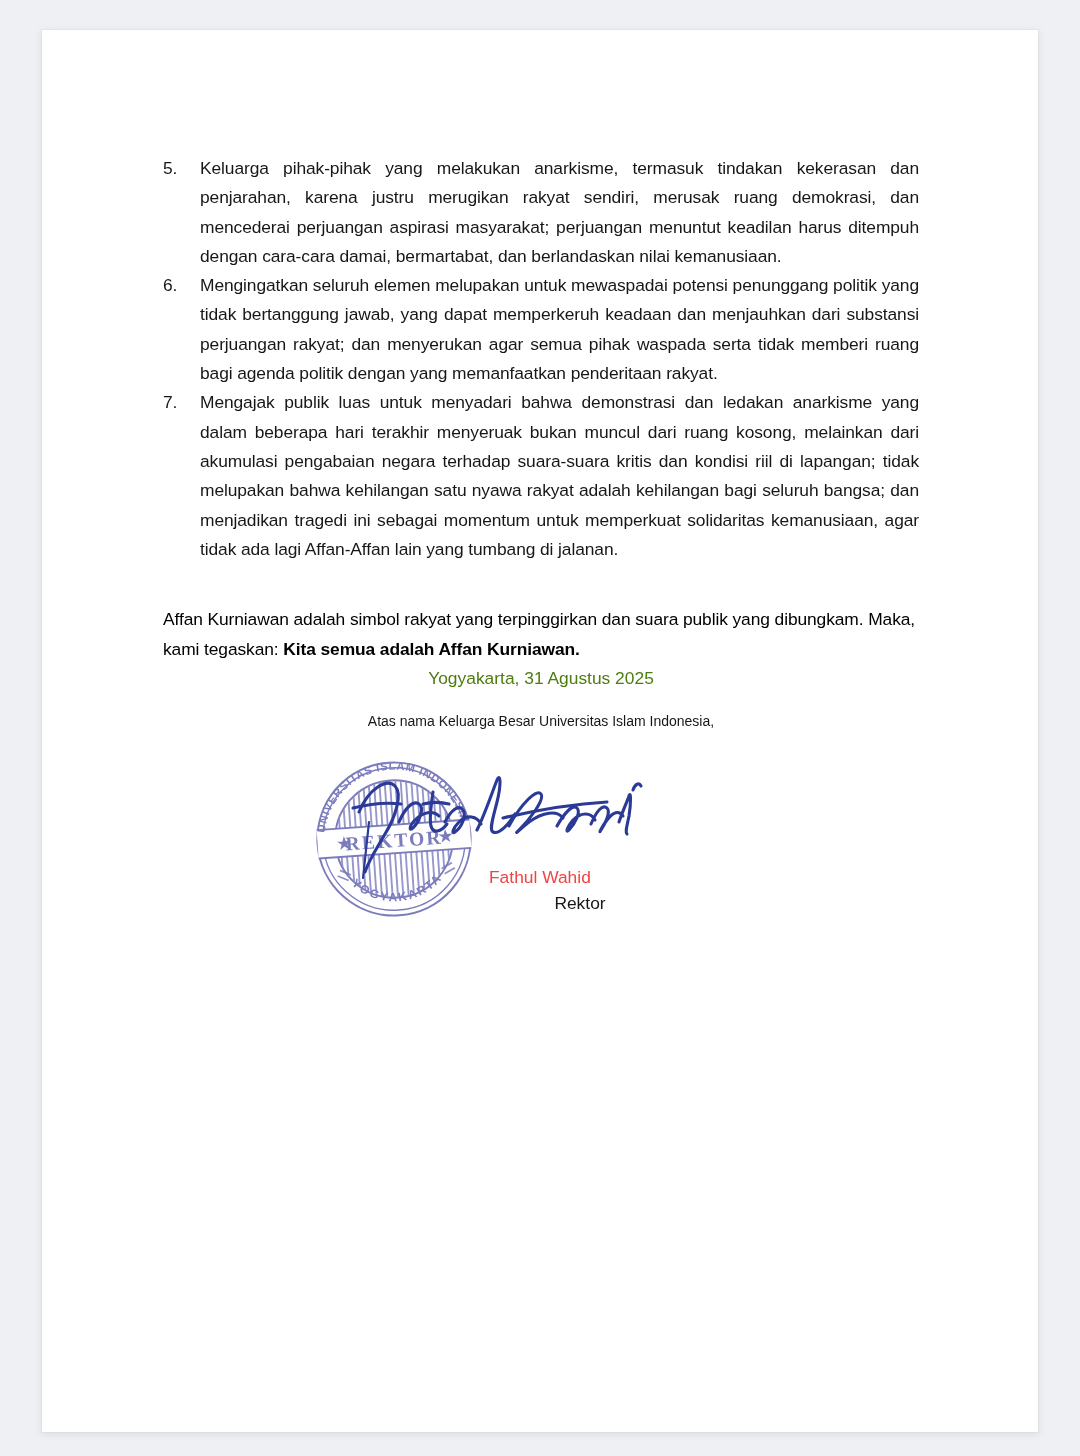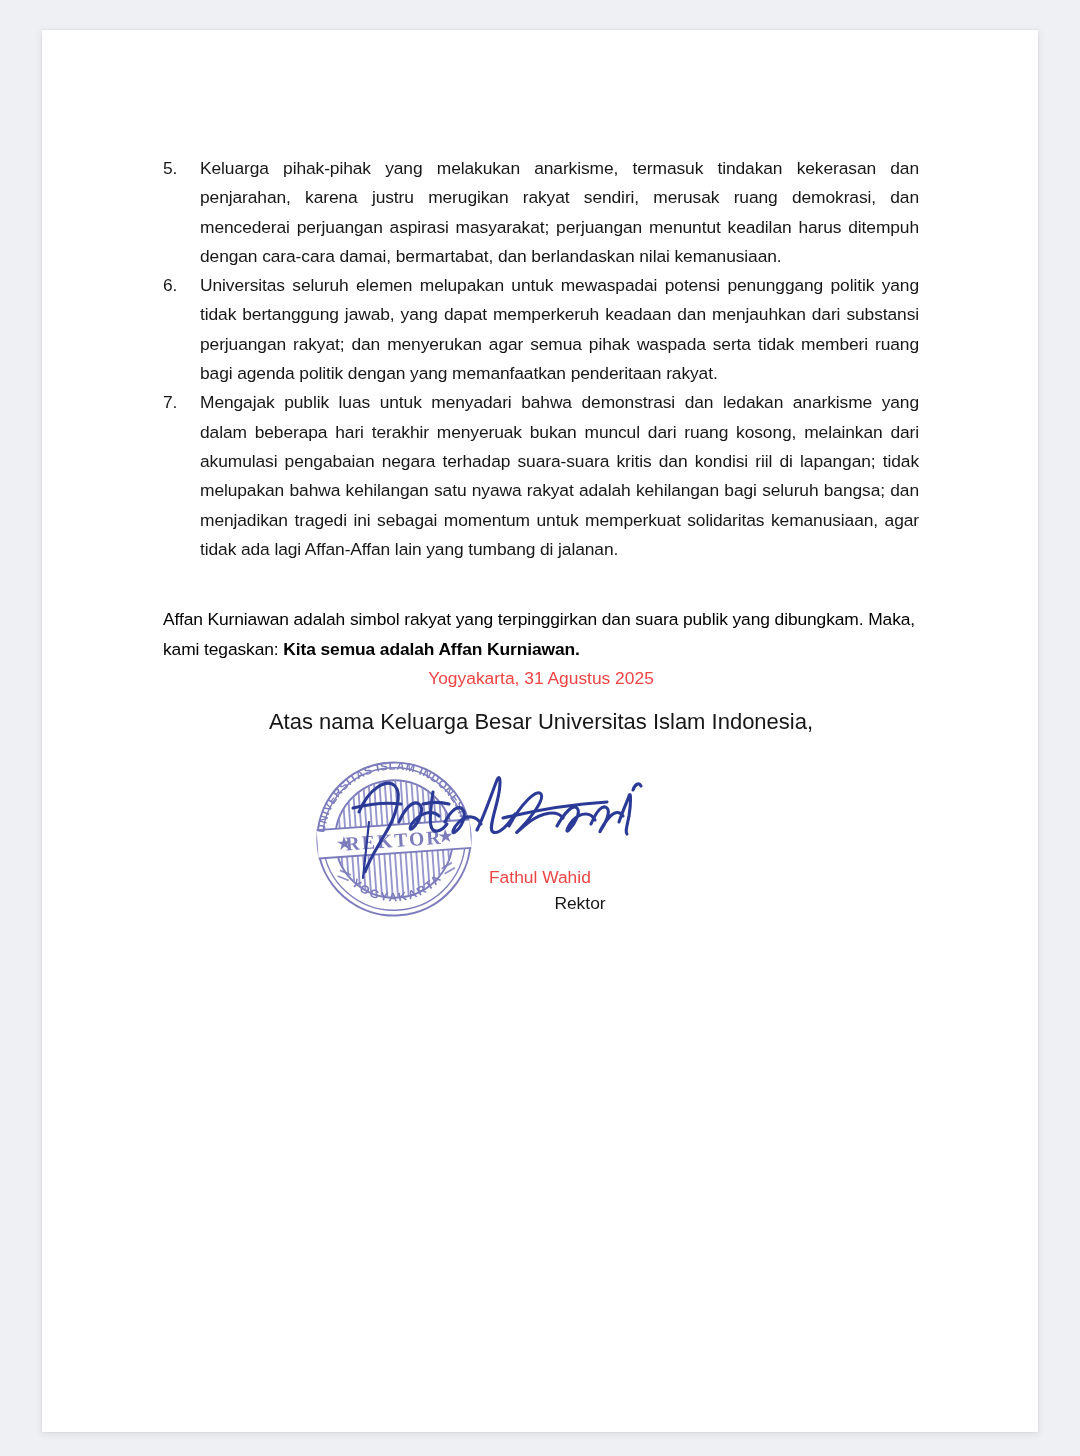--- a/index.html
+++ b/index.html
@@ -95,34 +95,34 @@
 
   
   .place-date {
     position: absolute;
     left: 121px;
     top: 634px;
     width: 756px;
     text-align: center;
     font-size: 17.4px;
     line-height: 29.3px;
-    color: #ef4444;
+    color: #4d7c0f;
   }
 
   
   .signature-block {
     position: absolute;
     left: 121px;
     top: 677px;
     width: 756px;
   }
   .signature-on-behalf {
     width: 756px;
     text-align: center;
-    font-size: 22px;
+    font-size: 14px;
     line-height: 29.3px;
     color: #171717;
   }
 
   .signature-area {
     position: relative;
     width: 756px;
     height: 200px;
   }
 
@@ -184,21 +184,21 @@
 
       <ol class="clause-list">
 
         <li class="clause-item">
           <span class="clause-marker">5.</span>
           <span class="clause-text"><span>Keluarga </span><b>pihak-pihak</b><span> yang melakukan anarkisme, termasuk tindakan kekerasan dan penjarahan, karena justru merugikan rakyat sendiri, merusak ruang demokrasi, dan mencederai perjuangan aspirasi masyarakat; perjuangan menuntut keadilan harus ditempuh dengan cara-cara damai, bermartabat, dan berlandaskan nilai kemanusiaan.</span></span>
         </li>
 
         <li class="clause-item">
           <span class="clause-marker">6.</span>
-          <span class="clause-text"><span>Universitas </span><b>seluruh elemen melupakan</b><span> untuk mewaspadai potensi penunggang politik yang tidak bertanggung jawab, yang dapat memperkeruh keadaan dan menjauhkan dari substansi perjuangan rakyat; dan menyerukan agar semua pihak waspada serta tidak memberi ruang bagi agenda politik dengan yang memanfaatkan penderitaan rakyat.</span></span>
+          <span class="clause-text"><span>Mengingatkan </span><b>seluruh elemen melupakan</b><span> untuk mewaspadai potensi penunggang politik yang tidak bertanggung jawab, yang dapat memperkeruh keadaan dan menjauhkan dari substansi perjuangan rakyat; dan menyerukan agar semua pihak waspada serta tidak memberi ruang bagi agenda politik dengan yang memanfaatkan penderitaan rakyat.</span></span>
         </li>
 
         <li class="clause-item">
           <span class="clause-marker">7.</span>
           <span class="clause-text"><span>Mengajak </span><b>publik luas</b><span> untuk menyadari bahwa demonstrasi dan ledakan anarkisme yang dalam beberapa hari terakhir menyeruak bukan muncul dari ruang kosong, melainkan dari akumulasi pengabaian negara terhadap suara-suara kritis dan kondisi riil di lapangan; tidak melupakan bahwa kehilangan satu nyawa rakyat adalah kehilangan bagi seluruh bangsa; dan menjadikan tragedi ini sebagai momentum untuk memperkuat solidaritas kemanusiaan, agar tidak ada lagi Affan-Affan lain yang tumbang di jalanan.</span></span>
         </li>
 
       </ol>
 
       <p class="closing-paragraph"><span>Affan Kurniawan adalah simbol rakyat yang terpinggirkan dan suara publik yang dibungkam. Maka, kami tegaskan: </span><b>Kita semua adalah Affan Kurniawan.</b></p>

